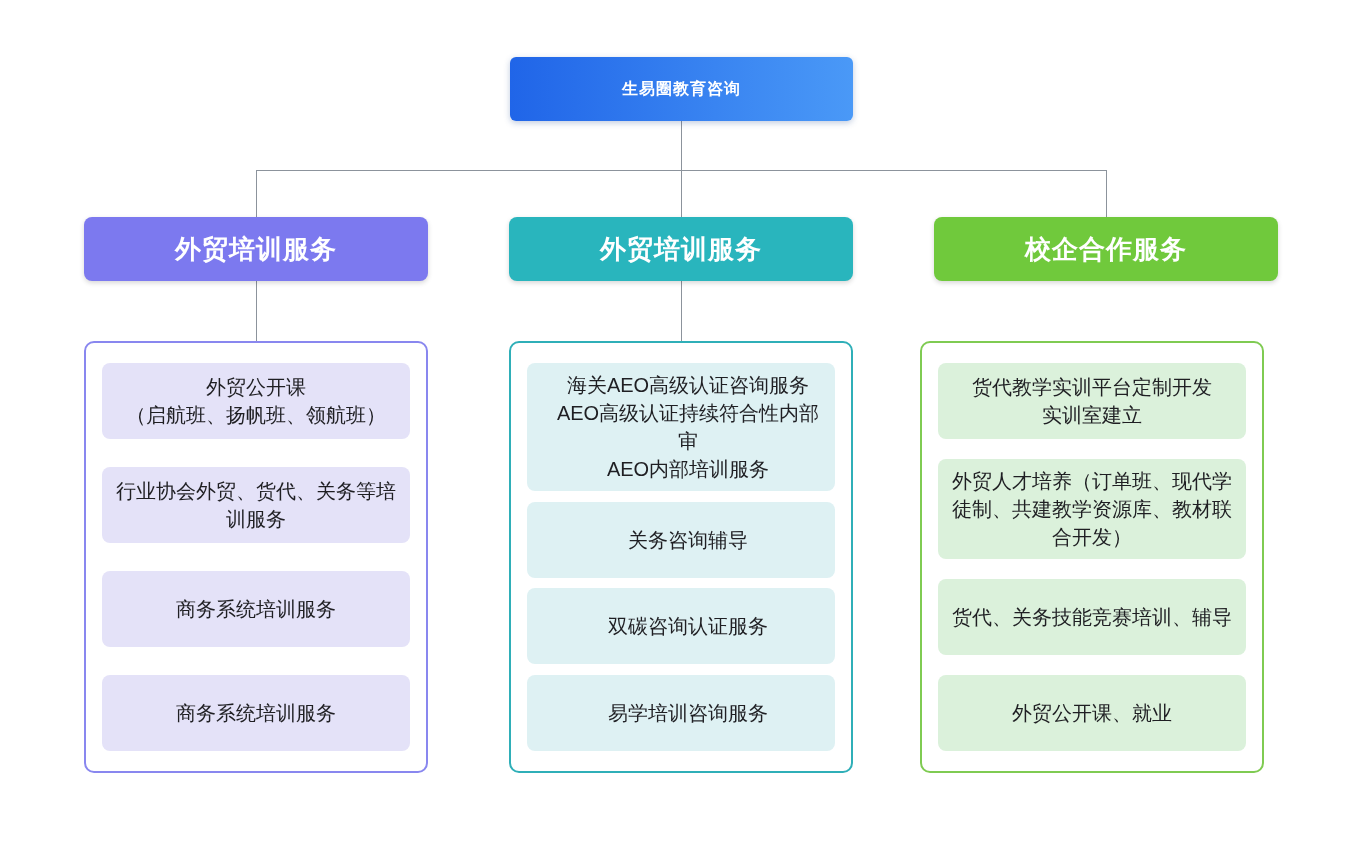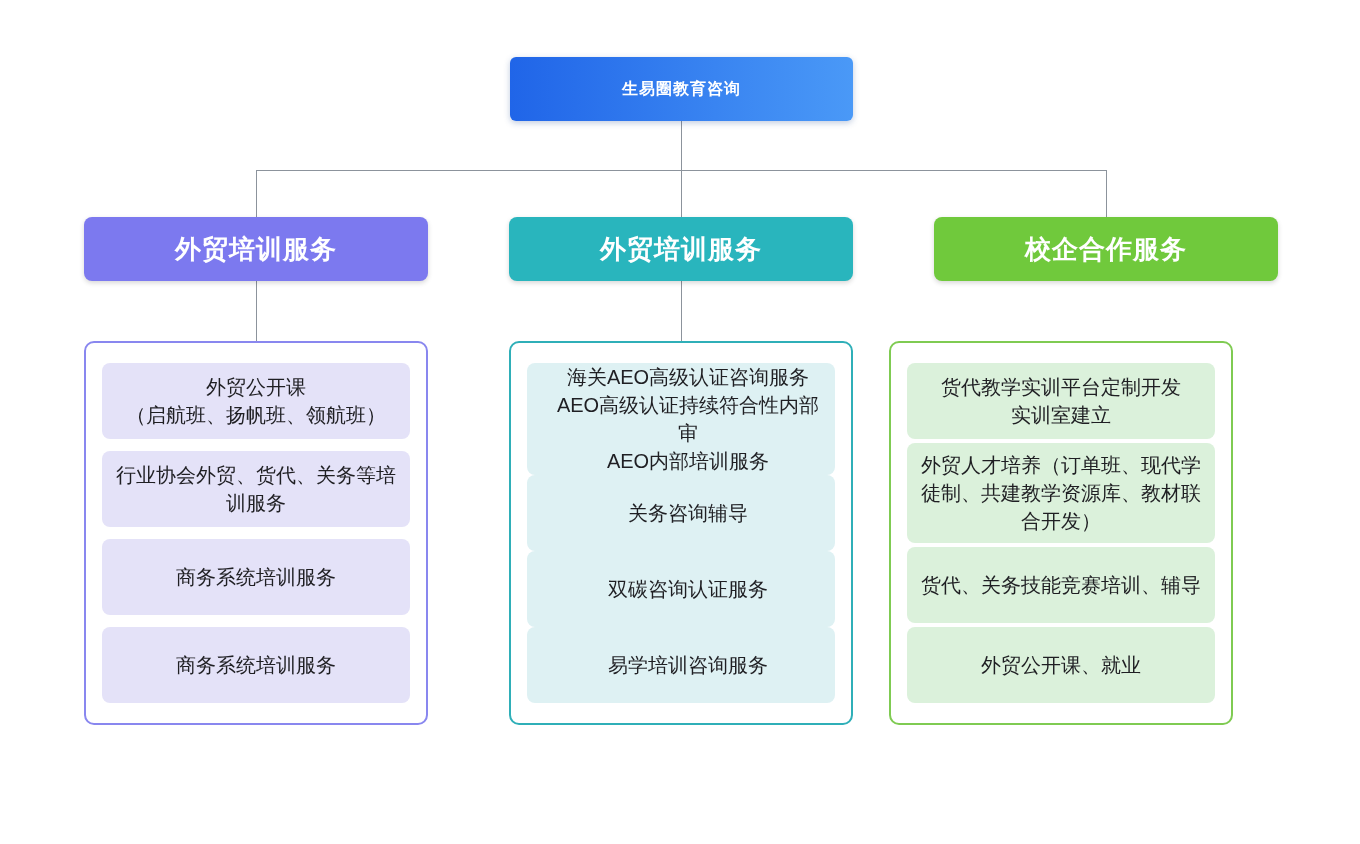--- a/index.html
+++ b/index.html
@@ -18,28 +18,28 @@
     box-shadow:0 2px 6px rgba(30,70,140,.28);
   }
   .header{
     top:217px;width:344px;height:64px;font-size:26px;letter-spacing:1px;
     border-radius:8px;box-shadow:0 2px 5px rgba(0,0,0,.16);
   }
   .h0{left:84px;background:#7C79EF;}
   .h1{left:509px;background:#29B5BD;}
   .h2{left:934px;background:#70C93C;}
   .group{
-    position:absolute;top:341px;width:344px;height:384px;background:#ffffff;
+    position:absolute;top:341px;width:344px;height:432px;background:#ffffff;
     border:2px solid #000;border-radius:10px;box-sizing:border-box;
     display:flex;flex-direction:column;justify-content:space-between;
     padding:20px 16px;
   }
   .c0{left:84px;border-color:#8987EF;}
   .c1{left:509px;border-color:#2FAFB8;}
-  .c2{left:889px;border-color:#7FCB52;}
+  .c2{left:920px;border-color:#7FCB52;}
   .item{
     min-height:76px;border-radius:8px;box-sizing:border-box;
     display:flex;align-items:center;justify-content:center;
     text-align:center;font-size:20px;line-height:1.4;color:#1F1F23;
     padding:8px 10px;white-space:pre-line;
   }
   .i0{background:#E4E2F8;}
   .i1{background:#DEF1F3;padding-left:24px;}
   .i2{background:#DBF1DB;}
   .connector{position:absolute;background:#8C939C;}

